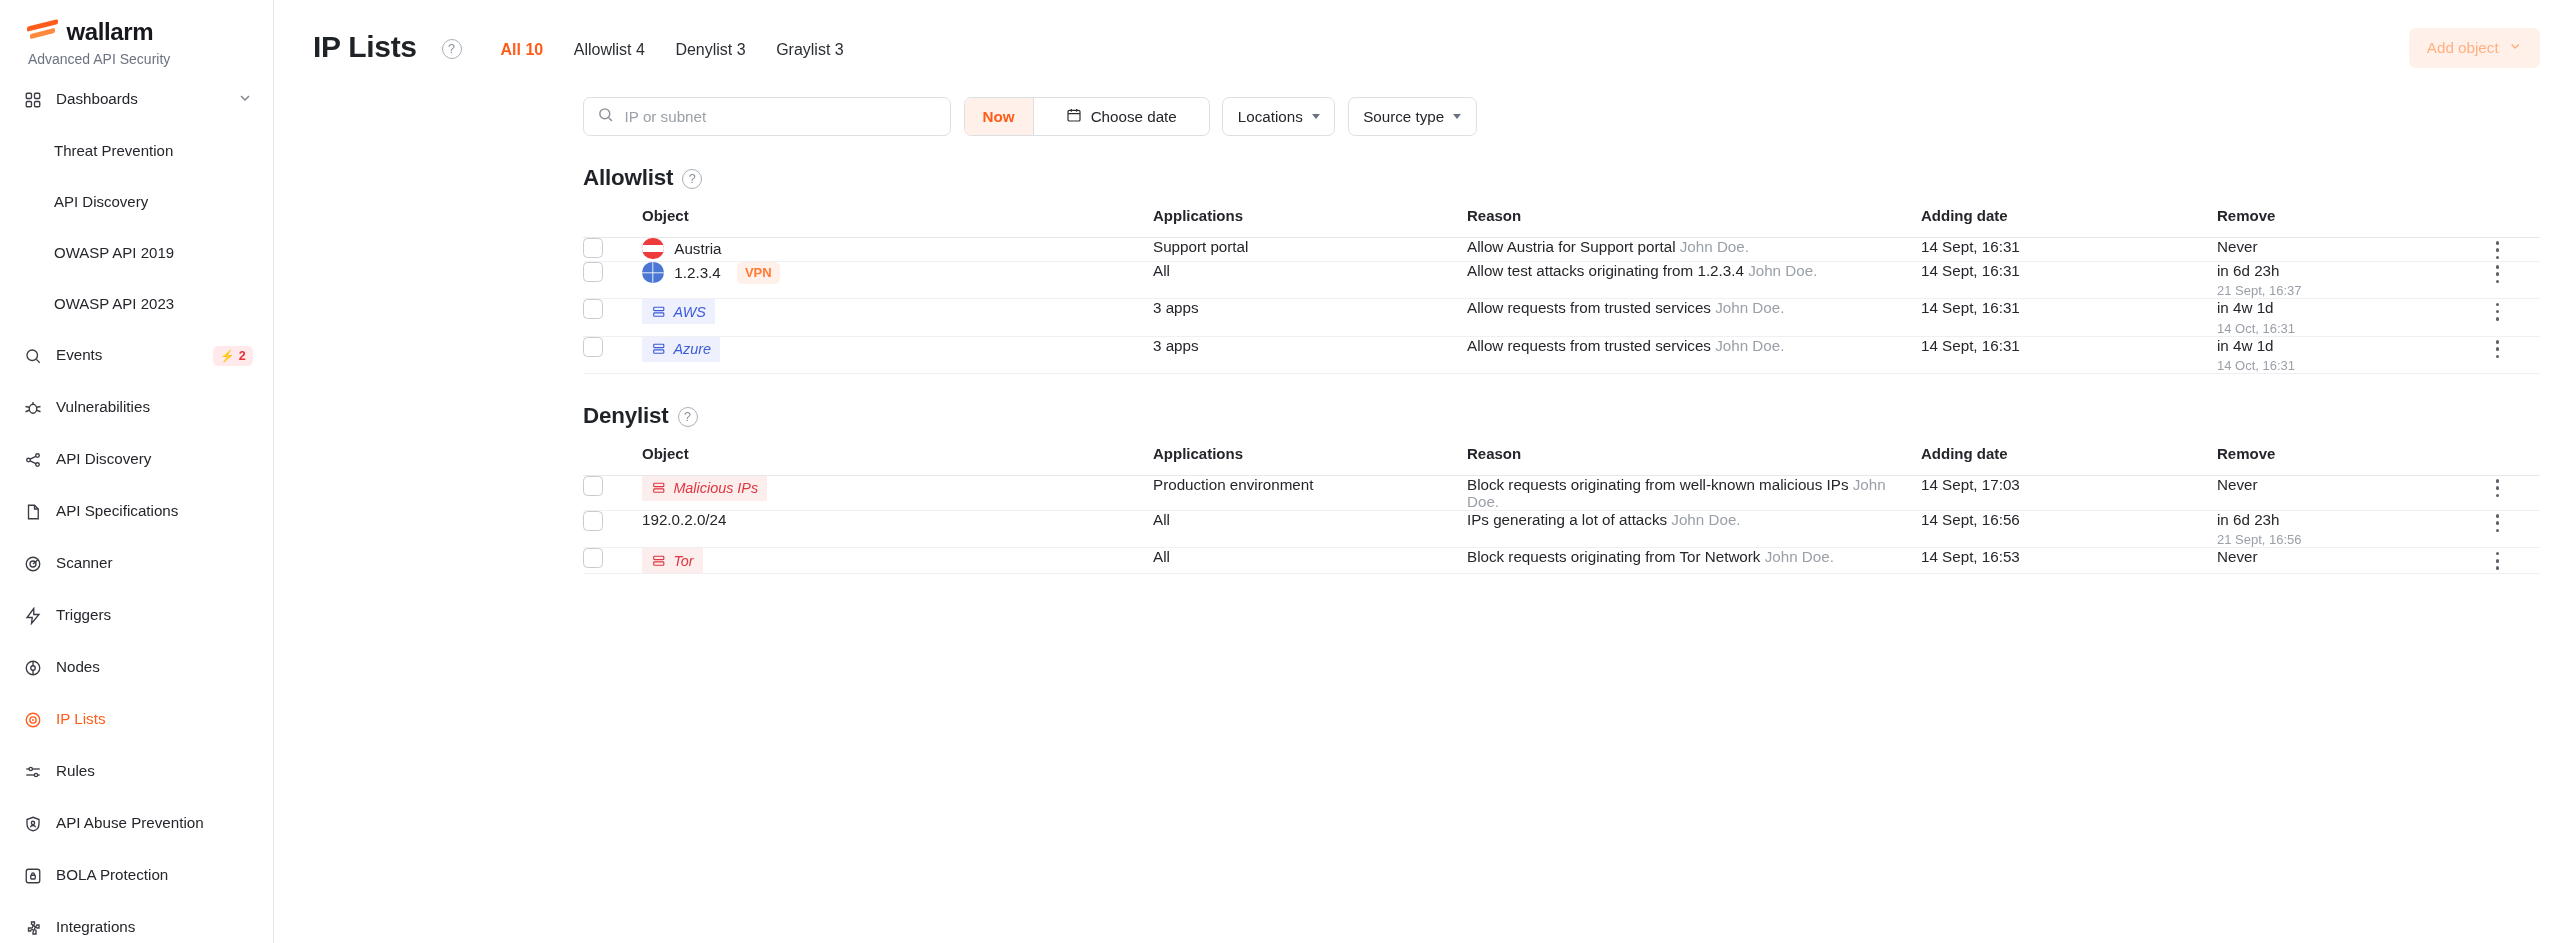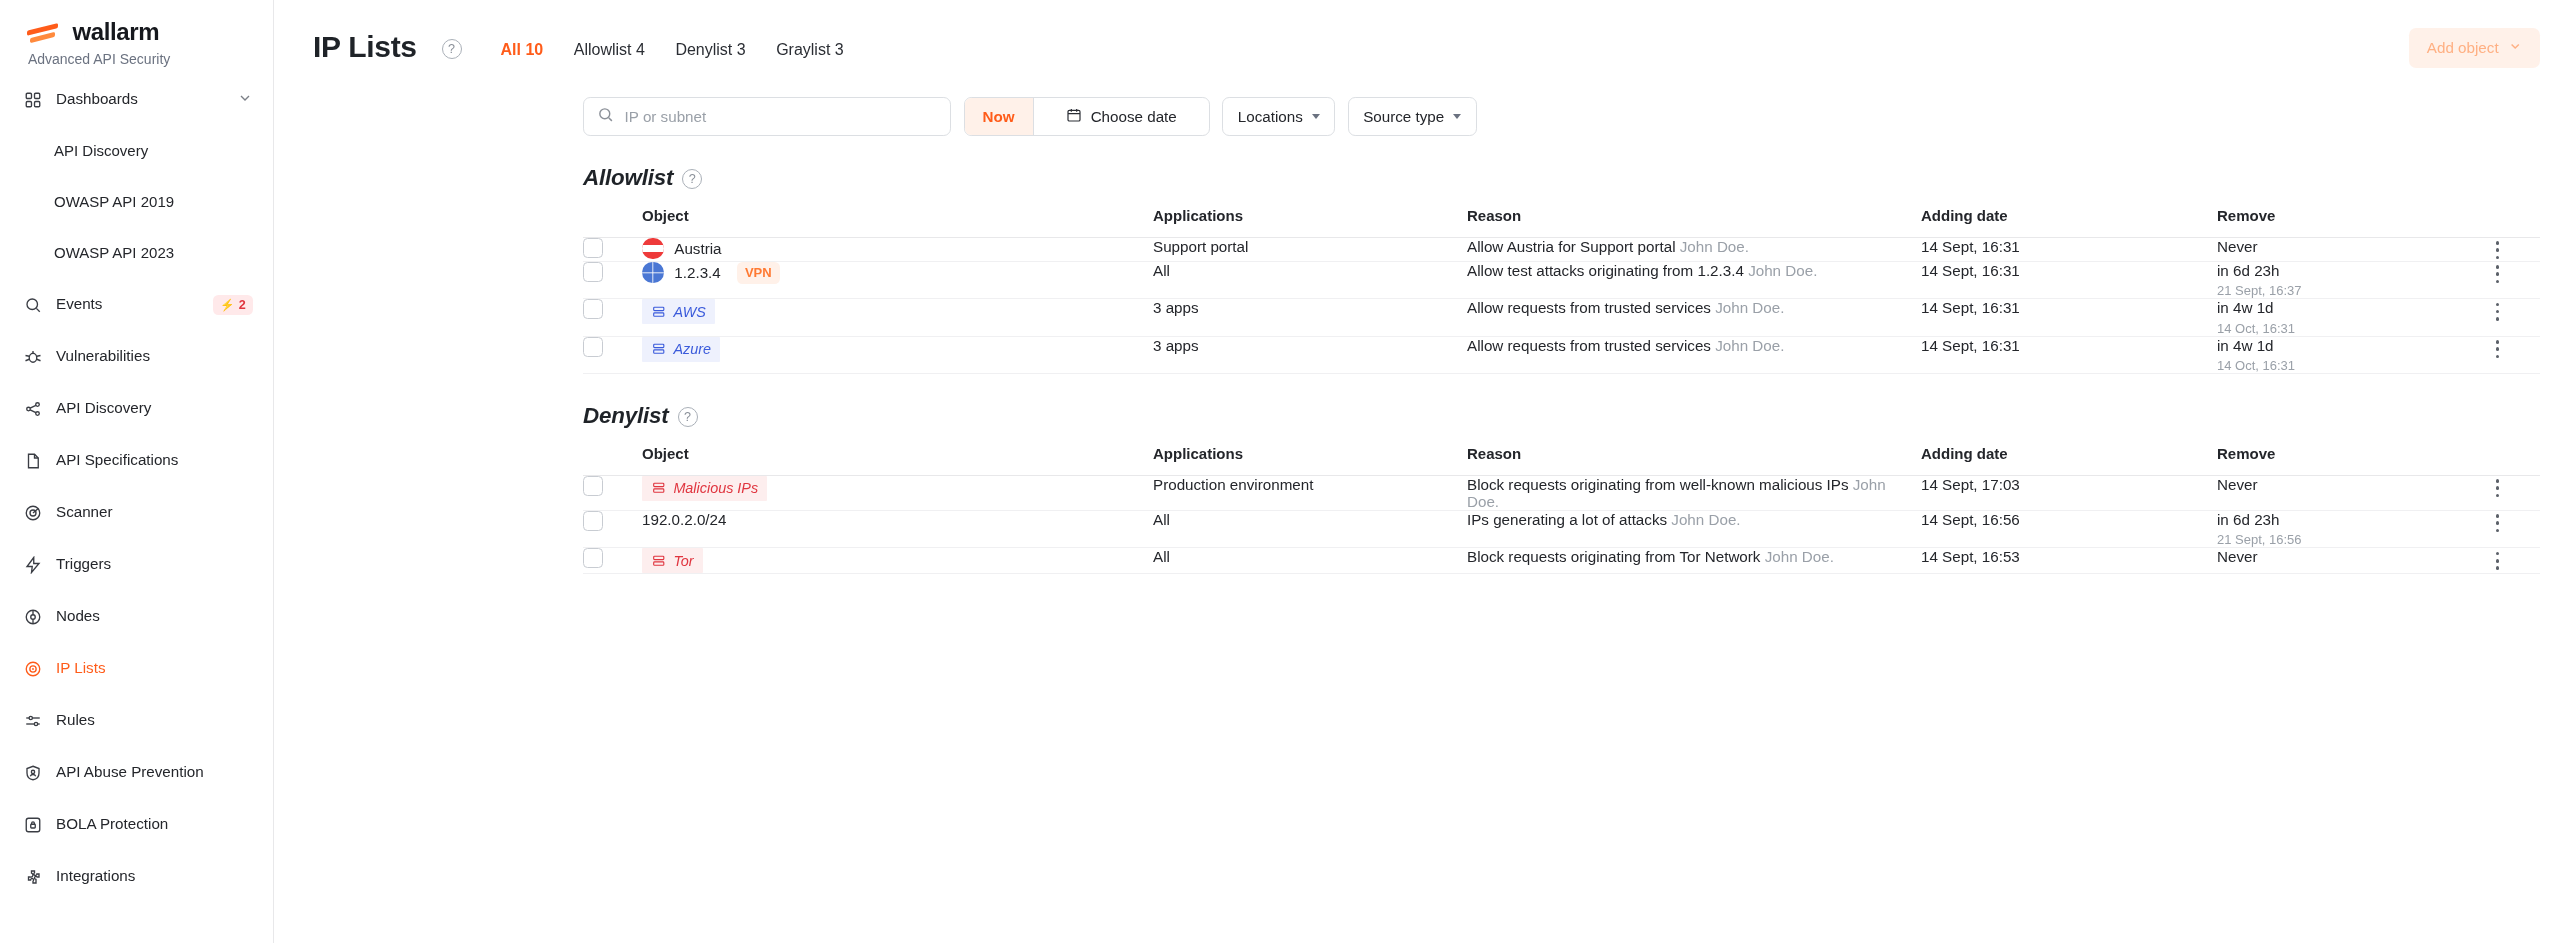--- a/index.html
+++ b/index.html
@@ -18,21 +18,21 @@
   .sidebar {
     width: 274px;
     min-width: 274px;
     height: 944px;
     background: #ffffff;
     border-right: 0.9px solid #e8e8ea;
     padding-top: 12.6px;
     position: relative;
   }
   .brand { padding: 5.4px 0 0 27px; }
-  .brand-logo { display: flex; align-items: center; gap: 15px; }
+  .brand-logo { display: flex; gap: 9px; }
   .logo-mark { width: 30.5px; height: 20px; position: relative; }
   .logo-mark span {
     position: absolute; display: block; border-radius: 1.8px;
   }
   .logo-mark .b1 { left: 0; top: 5.4px; width: 30.5px; height: 4.5px; background: #ff5c1a; transform: skewY(-14deg); }
   .logo-mark .b2 { left: 2.7px; top: 12.6px; width: 25px; height: 4.5px; background: #ff8a3d; transform: skewY(-14deg); }
   .logo-word { font-size: 24px; font-weight: 700; letter-spacing: -0.4px; color: #16181d; }
   .brand-sub { margin: 5.4px 0 0 0.9px; font-size: 14px; color: #6b7280; }
 
   .nav { margin-top: 23px; }
@@ -109,21 +109,21 @@
   .dropdown {
     display: inline-flex; align-items: center; gap: 9px;
     height: 39px; padding: 0 14.4px; border: 0.9px solid #dcdfe3; border-radius: 7.2px;
     font-size: 15.2px; color: #24262b; background: #fff; cursor: pointer;
   }
   .caret { width: 0; height: 0; border-left: 4.5px solid transparent; border-right: 4.5px solid transparent; border-top: 5.4px solid #6b7280; }
 
   .content { position: absolute; top: 136px; left: 0; right: 0; bottom: 0; overflow: hidden; padding: 0 36px 0 309px; }
 
   .section-head { display: flex; align-items: center; gap: 7.2px; margin: 29px 0 16px 0; }
-  .section-title { font-size: 22.4px; font-weight: 700; letter-spacing: -0.2px; font-style: italic; }
+  .section-title { font-size: 22.4px; font-weight: 700; letter-spacing: -0.2px; }
 
   table.iplist { width: 100%; border-collapse: collapse; table-layout: fixed; }
   table.iplist th {
     text-align: left; font-size: 15px; font-weight: 700; color: #24262b;
     padding: 0 0 12.6px 0; border-bottom: 0.9px solid #e8e8ea;
   }
   table.iplist td {
     padding: 0 0; border-bottom: 0.9px solid #f0f0f2; vertical-align: top;
     font-size: 15.2px; color: #24262b;
   }
@@ -207,20 +207,23 @@
             </svg>
         </span>
         <span class="nav-label">Dashboards</span>
         <span class="chev">
           <svg viewBox="0 0 24 24" width="16" height="16" fill="none" stroke="currentColor" stroke-width="2">
               <polyline points="6 9 12 15 18 9"></polyline>
             </svg>
         </span>
       </div>
 
+      <div class="nav-item sub">
+        <span class="nav-label">Threat Prevention</span>
+      </div>
       <div class="nav-item sub">
         <span class="nav-label">API Discovery</span>
       </div>
       <div class="nav-item sub">
         <span class="nav-label">OWASP API 2019</span>
       </div>
       <div class="nav-item sub">
         <span class="nav-label">OWASP API 2023</span>
       </div>
 

